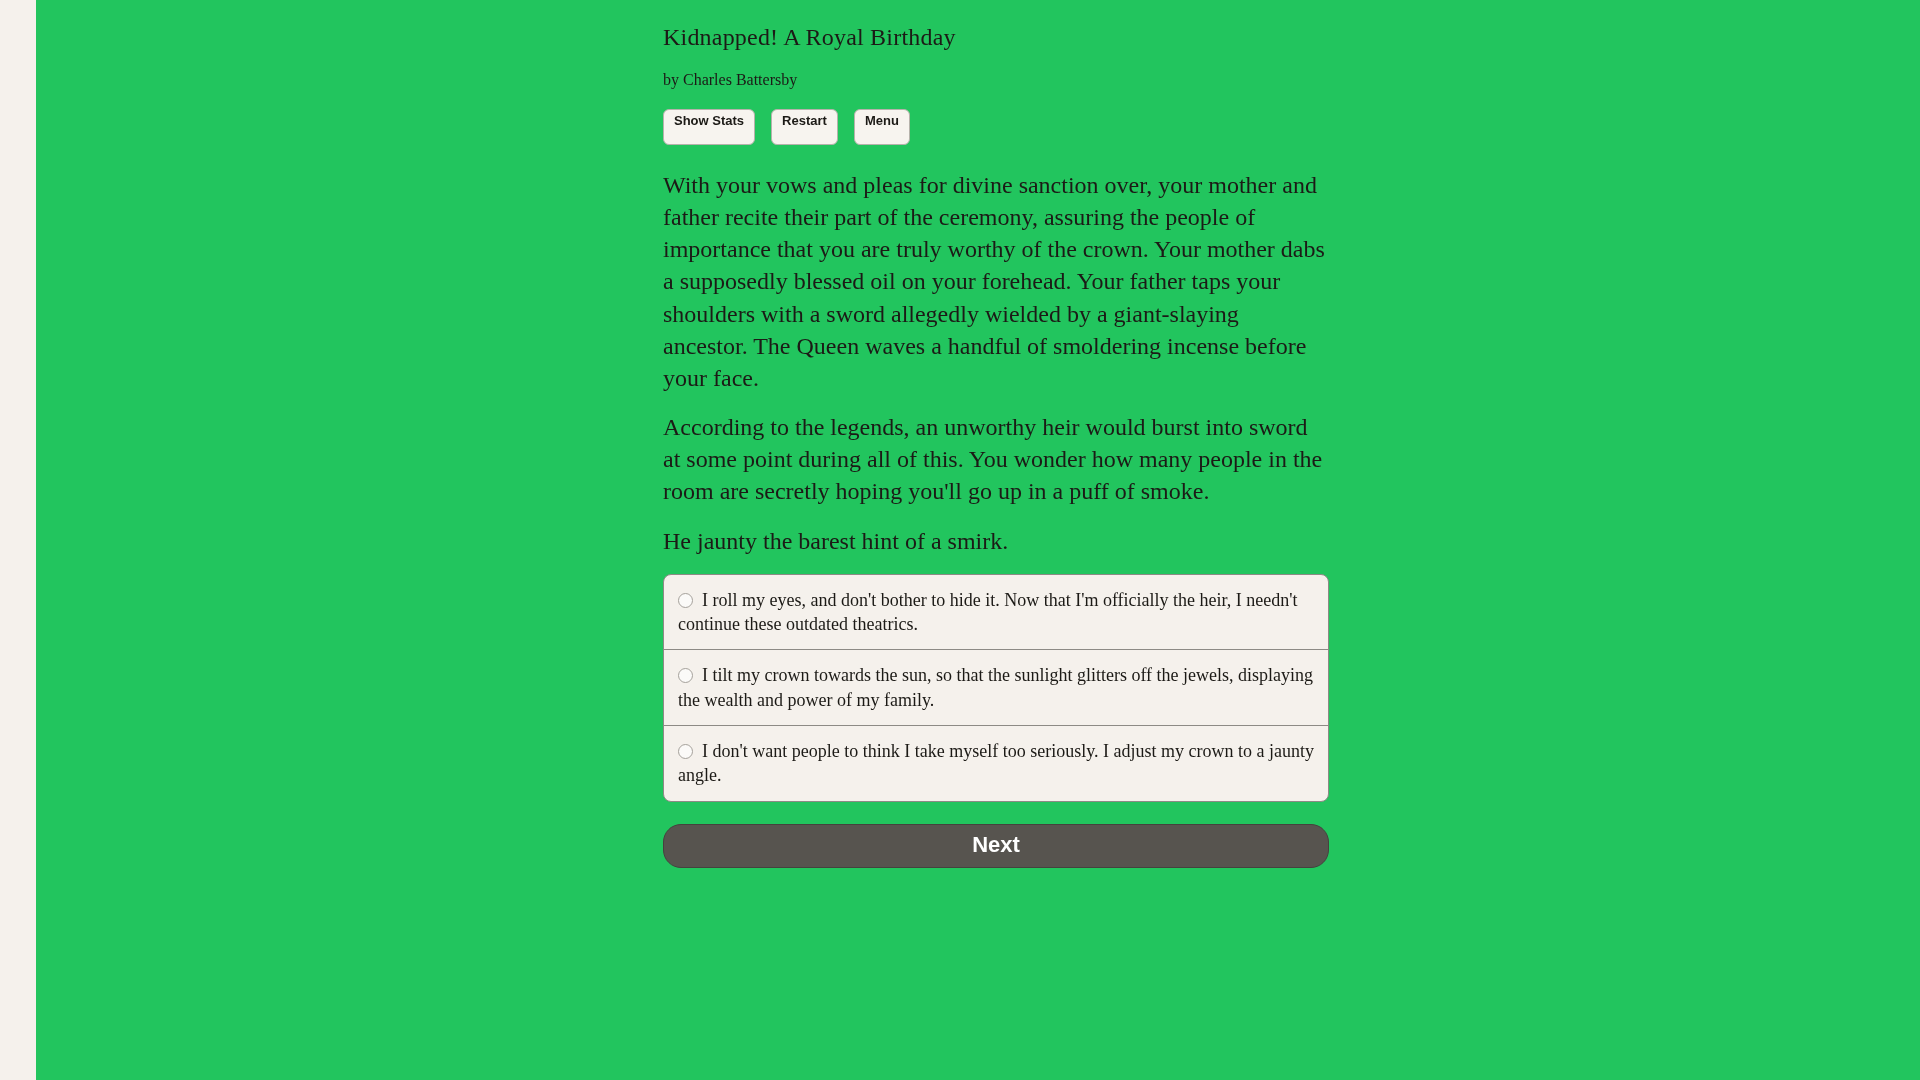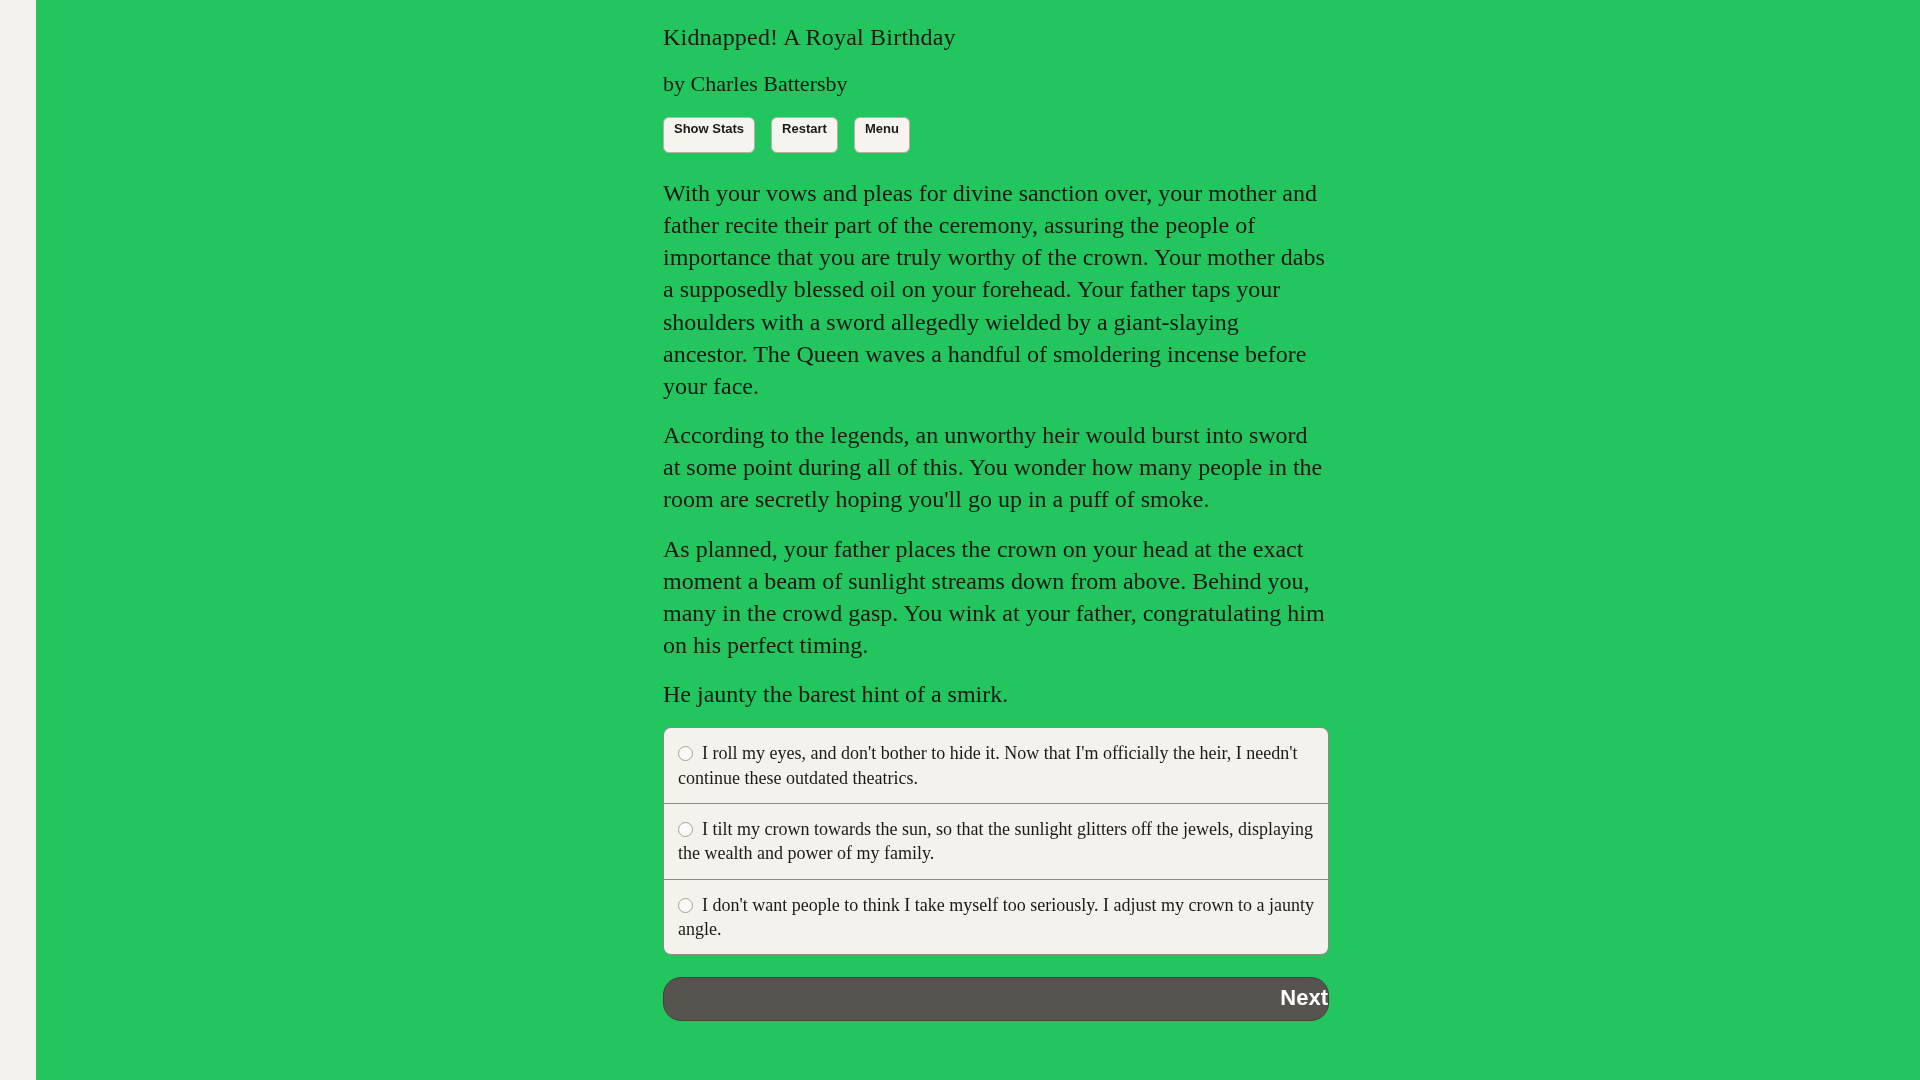--- a/index.html
+++ b/index.html
@@ -19,21 +19,21 @@
     font-family: "Liberation Serif", "DejaVu Serif", serif;
     color: #1c1a16;
   }
   h1.title {
     font-size: 24px;
     font-weight: 500;
     letter-spacing: 0.2px;
     margin: 0 0 20px 0;
   }
   p.byline {
-    font-size: 22px;
+    font-size: 16px;
     margin: 0 0 20px 0;
   }
   .toolbar { margin: 0 0 24px 0; }
   .tb-btn {
     display: inline-block;
     font-family: "Liberation Sans", sans-serif;
     font-size: 13px;
     font-weight: 700;
     color: #1c1a16;
     background: #f7f4ef;
@@ -92,21 +92,21 @@
     width: 100%;
     margin-top: 22px;
     padding: 7px 0 9px 0;
     background: #57544f;
     border: 1px solid #45423e;
     border-radius: 18px;
     color: #ffffff;
     font-family: "Liberation Sans", sans-serif;
     font-size: 22px;
     font-weight: 700;
-    text-align: right;
+    text-align: center;
     cursor: pointer;
   }
 </style>
 </head>
 <body>
 
 <div class="page">
   <div class="container">
 
     <h1 class="title">Kidnapped! A Royal Birthday</h1>
@@ -114,21 +114,20 @@
 
     <div class="toolbar">
       <button class="tb-btn">Show Stats</button>
       <button class="tb-btn">Restart</button>
       <button class="tb-btn">Menu</button>
     </div>
 
     <div class="story">
       <p>With your vows and pleas for divine sanction over, your mother and father recite their part of the ceremony, assuring the people of importance that you are truly worthy of the crown. Your mother dabs a supposedly blessed oil on your forehead. Your father taps your shoulders with a sword allegedly wielded by a giant-slaying ancestor. The Queen waves a handful of smoldering incense before your face.</p>
       <p>According to the legends, an unworthy heir would burst into sword at some point during all of this. You wonder how many people in the room are secretly hoping you'll go up in a puff of smoke.</p>
-      <p>As planned, your father places the crown on your head at the exact moment a beam of sunlight streams down from above. Behind you, many in the crowd gasp. You wink at your father, congratulating him on his perfect timing.</p>
       <p>He jaunty the barest hint of a smirk.</p>
     </div>
 
     <div class="choices">
       <label class="choice"><span class="radio"></span><span>I roll my eyes, and don't bother to hide it. Now that I'm officially the heir, I needn't continue these outdated theatrics.</span></label>
       <label class="choice"><span class="radio"></span><span>I tilt my crown towards the sun, so that the sunlight glitters off the jewels, displaying the wealth and power of my family.</span></label>
       <label class="choice"><span class="radio"></span><span>I don't want people to think I take myself too seriously. I adjust my crown to a jaunty angle.</span></label>
     </div>
 
     <button class="next-btn">Next</button>

